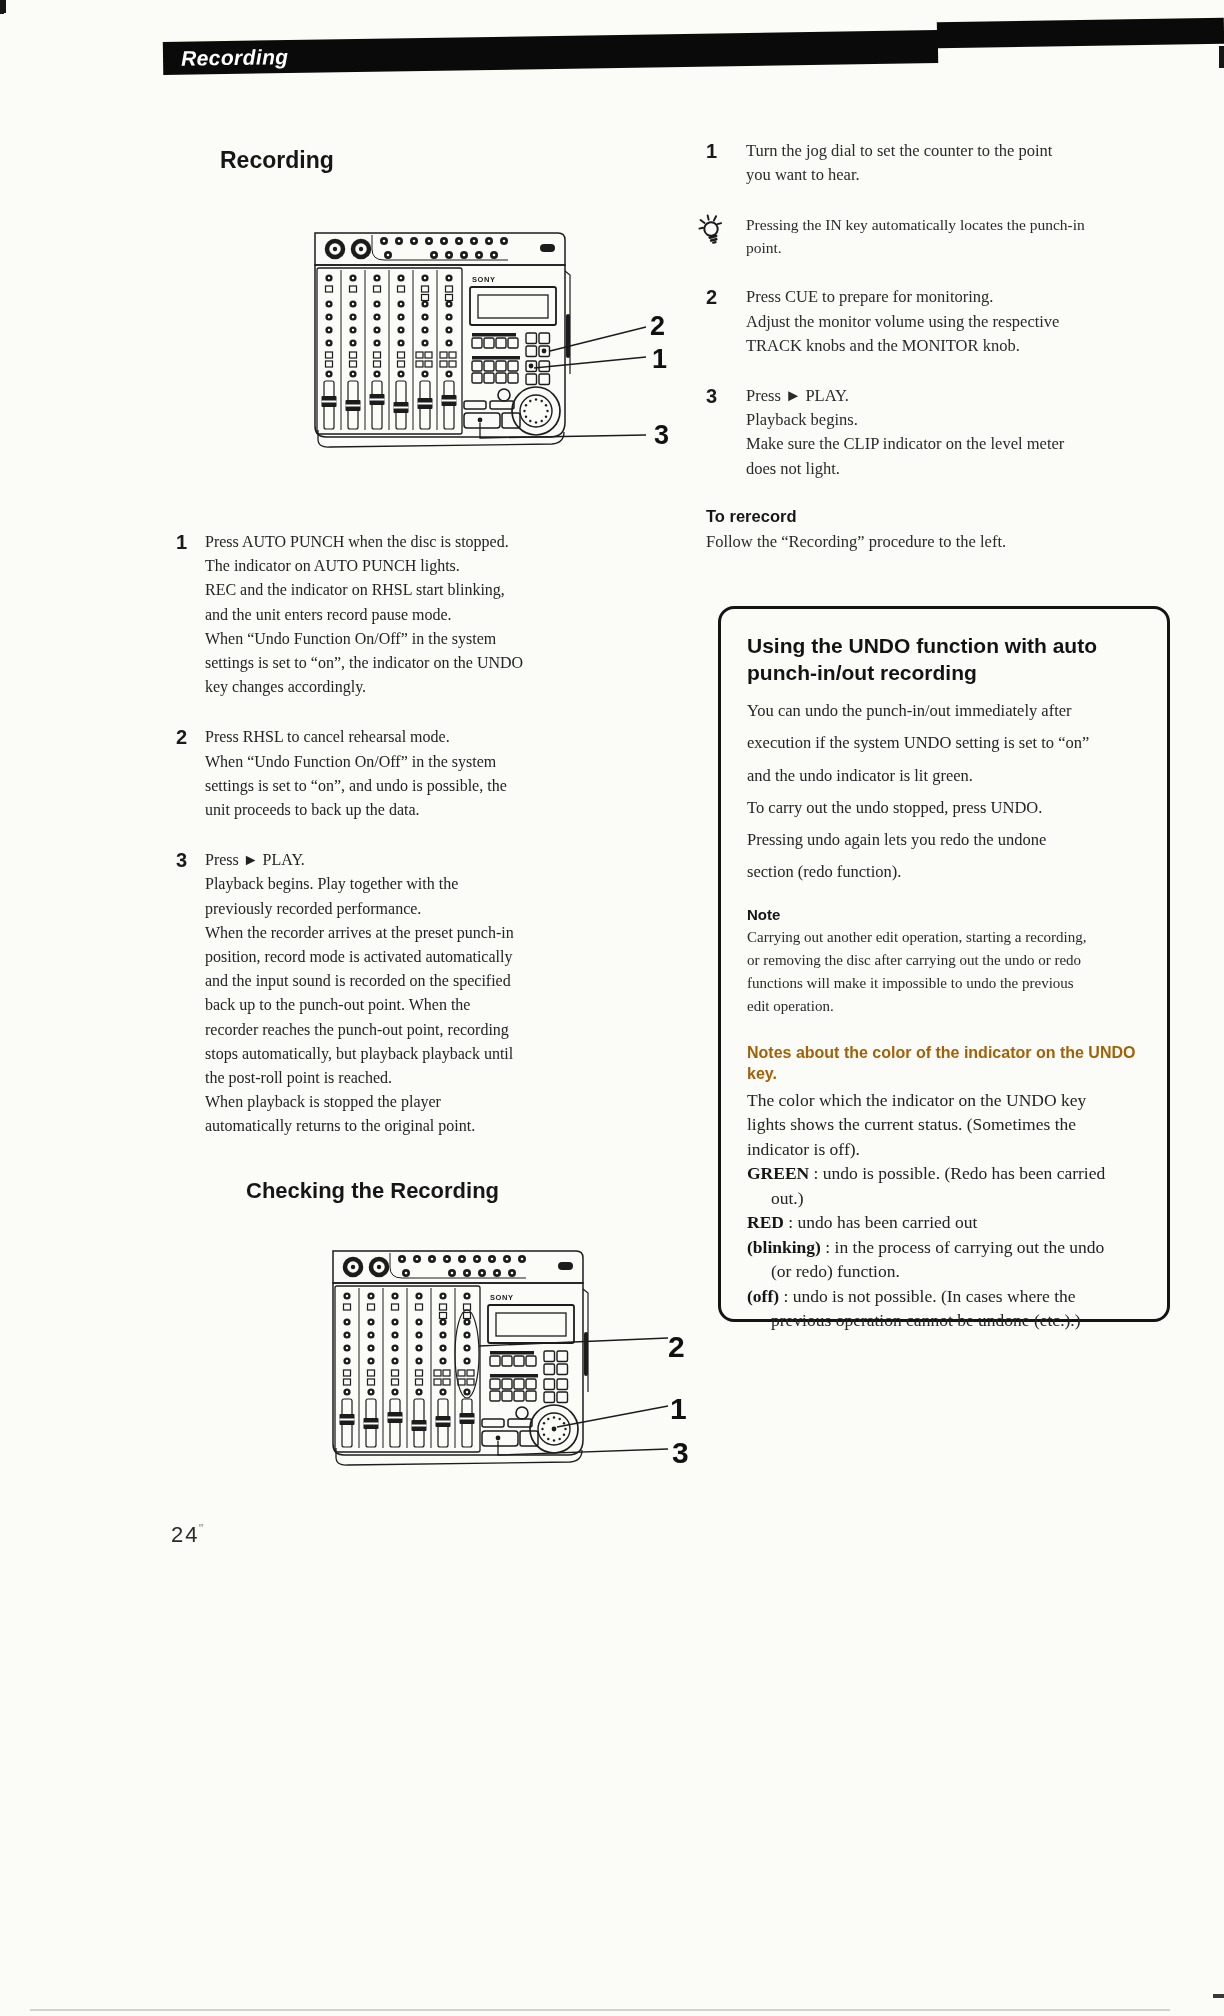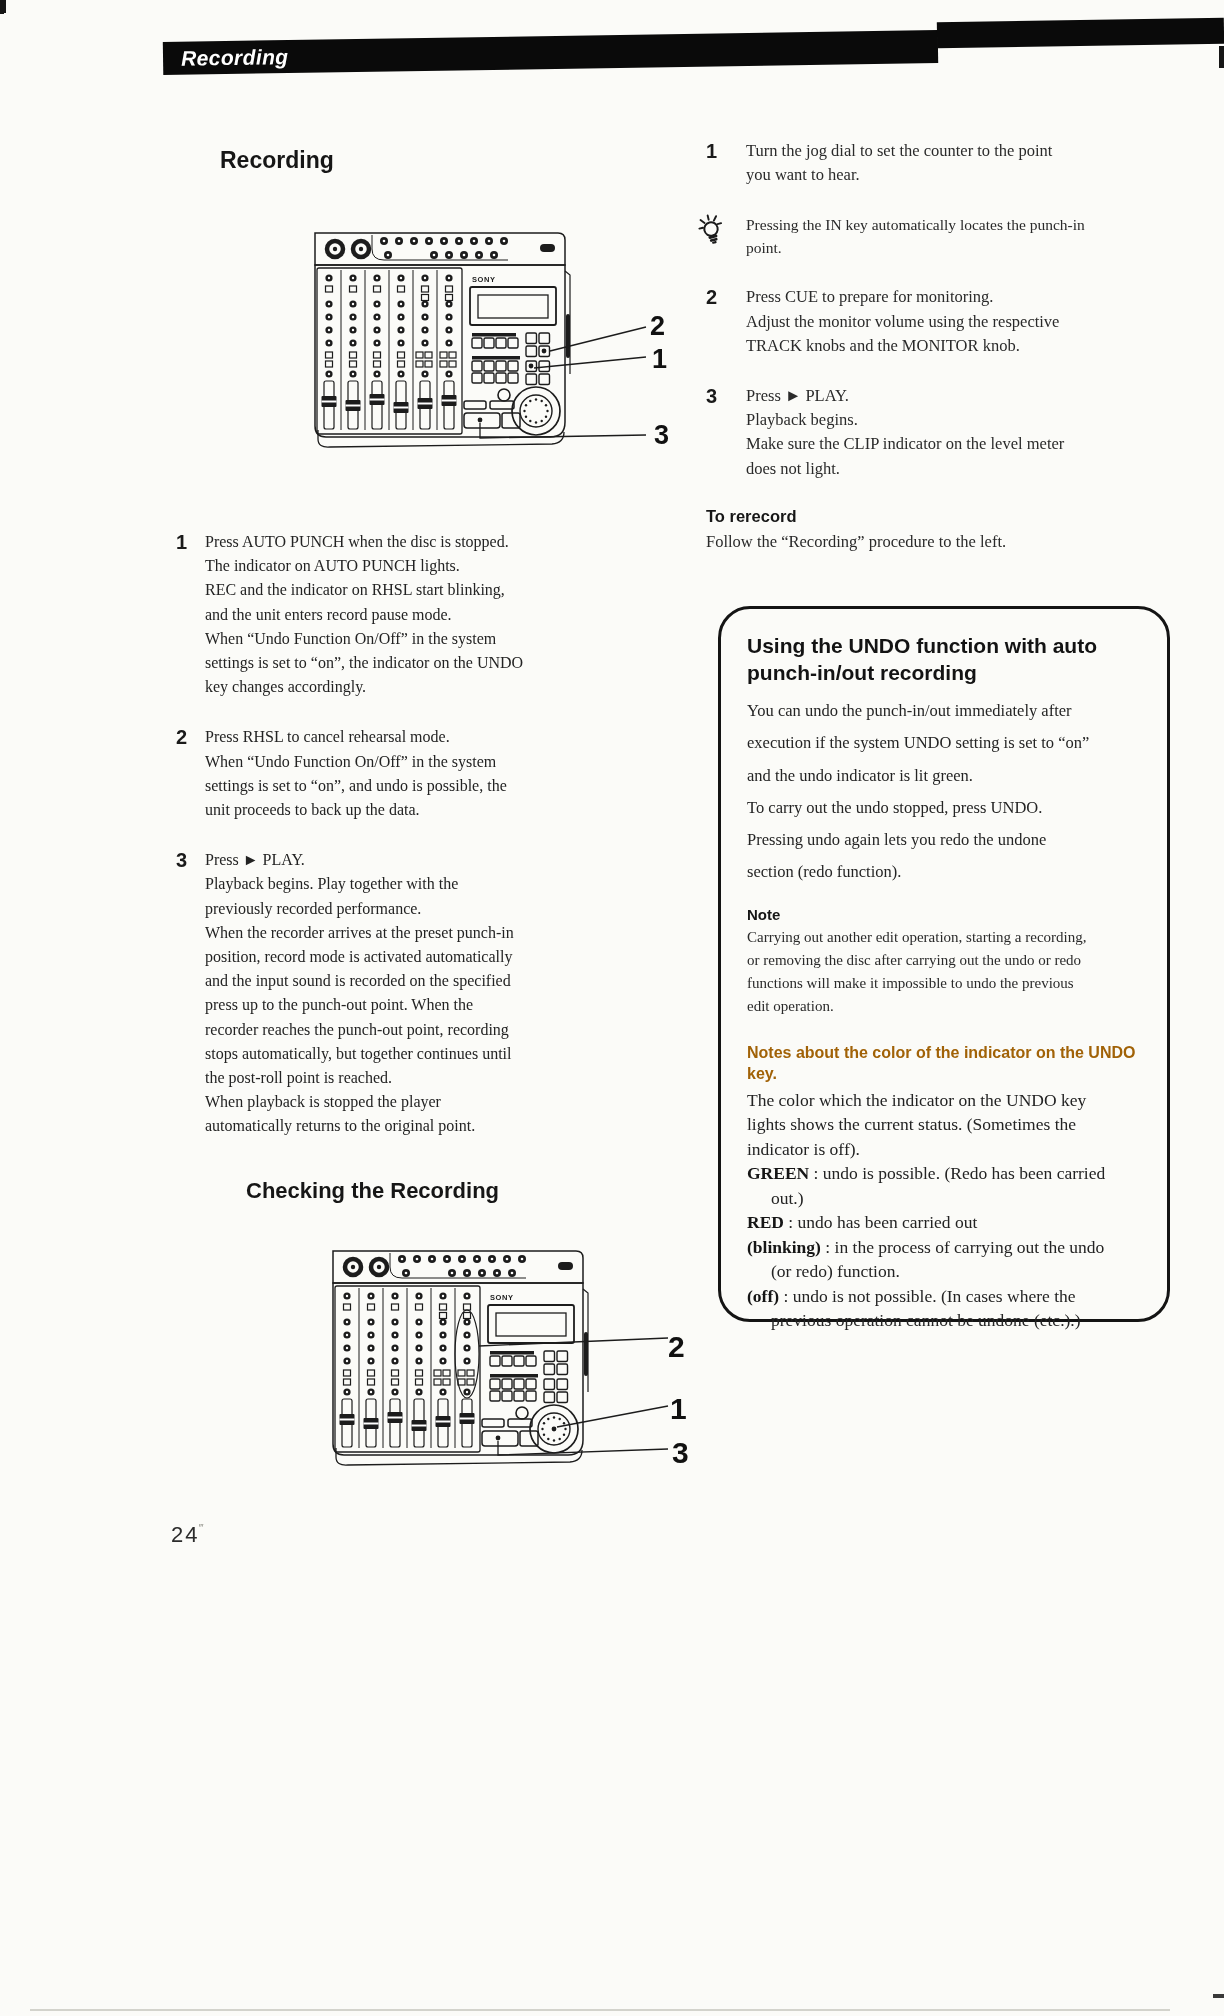--- a/index.html
+++ b/index.html
@@ -42,21 +42,21 @@
   .tip{display:flex;margin-top:0;margin-bottom:26px;margin-left:-8px;}
   .tip-icon{width:48px;flex:0 0 48px;padding-top:0;}
   .tip-icon svg{transform:rotate(-14deg);}
   .tline-sm{font-size:15.5px;line-height:23px;white-space:nowrap;color:#2a2a2a;}
 
   .rerecord-h{font-family:"Liberation Sans","DejaVu Sans",sans-serif;font-weight:bold;font-size:16.5px;
               color:#161616;margin-top:4px;margin-bottom:4px;}
 
   
   .undo-box{position:absolute;left:718px;top:606px;width:452px;height:716px;border:3px solid #141414;
-            border-radius:32px;box-sizing:border-box;padding:24px 20px 0 26px;background:#fbfbf8;}
+            border-radius:16px;box-sizing:border-box;padding:24px 20px 0 26px;background:#fbfbf8;}
   .btitle-line{font-family:"Liberation Sans","DejaVu Sans",sans-serif;font-weight:bold;font-size:21px;
                line-height:26.5px;white-space:nowrap;color:#131313;}
   .box-body{margin-top:13px;}
   .bline{font-size:16.5px;line-height:24.3px;white-space:nowrap;color:#242424;margin-top:8px;}
   .note-h{font-family:"Liberation Sans","DejaVu Sans",sans-serif;font-weight:bold;font-size:15px;
           color:#161616;margin-top:21px;margin-bottom:3px;}
   .nline{font-size:15px;line-height:23px;white-space:nowrap;color:#2a2a2a;}
   .colorh{margin-top:24px;margin-bottom:4px;}
   .chline{font-family:"Liberation Sans","DejaVu Sans",sans-serif;font-weight:bold;font-size:16px;
           line-height:21px;white-space:nowrap;color:#a16207;}
@@ -386,23 +386,23 @@
     </div>
     <div class="step">
       <div class="step-num">3</div>
       <div class="step-lines">
           <div class="tline">Press ► PLAY.</div>
           <div class="tline">Playback begins. Play together with the</div>
           <div class="tline">previously recorded performance.</div>
           <div class="tline">When the recorder arrives at the preset punch-in</div>
           <div class="tline">position, record mode is activated automatically</div>
           <div class="tline">and the input sound is recorded on the specified</div>
-          <div class="tline">press up to the punch-out point. When the</div>
+          <div class="tline">back up to the punch-out point. When the</div>
           <div class="tline">recorder reaches the punch-out point, recording</div>
-          <div class="tline">stops automatically, but together continues until</div>
+          <div class="tline">stops automatically, but playback playback until</div>
           <div class="tline">the post-roll point is reached.</div>
           <div class="tline">When playback is stopped the player</div>
           <div class="tline">automatically returns to the original point.</div>
         </div>
     </div>
   </div>
 
   <div class="h-sans h-left2">Checking the Recording</div>
 
   <svg class="fig fig2" width="340" height="240" viewBox="0 0 340 240">

